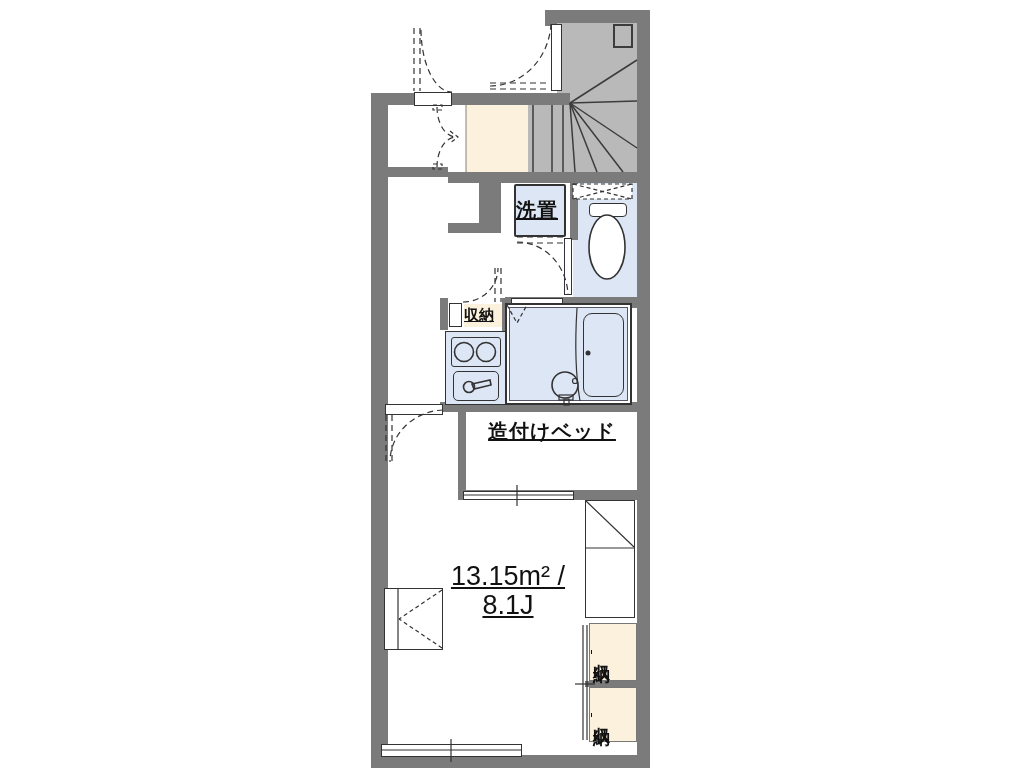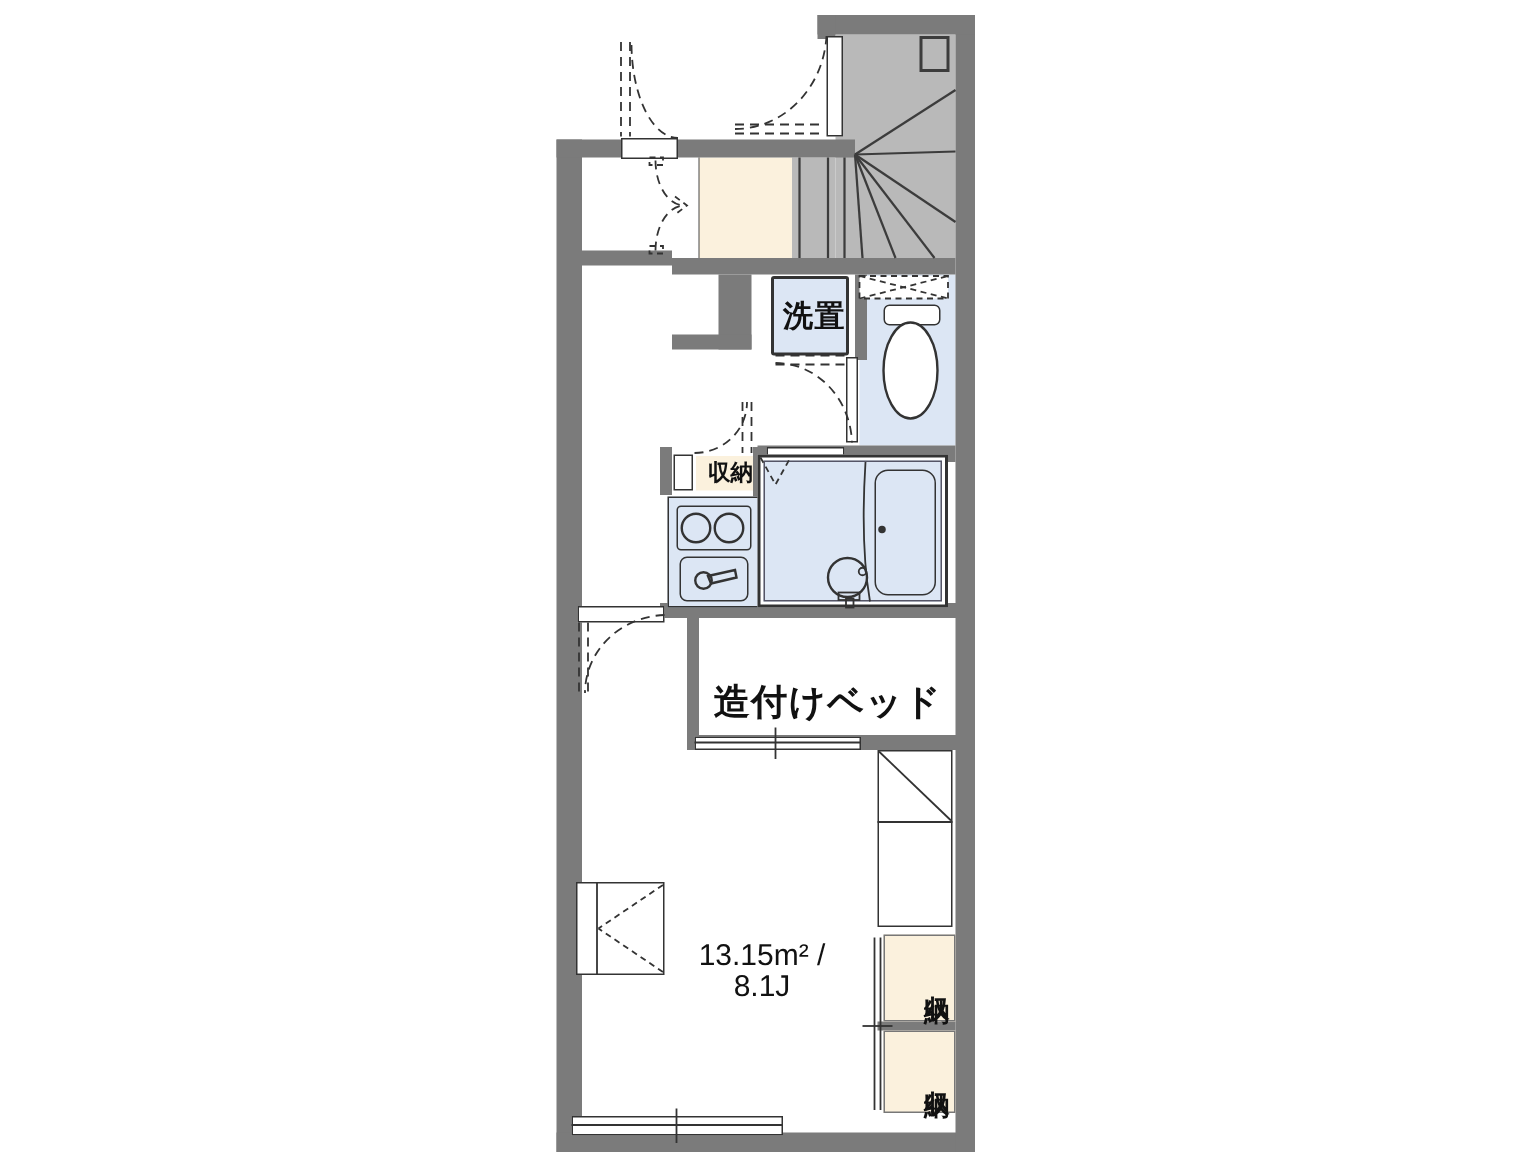--- a/index.html
+++ b/index.html
@@ -6,33 +6,33 @@
   .plan{position:relative;width:1016px;height:772px;background:#fff;overflow:hidden;
         font-family:"Liberation Sans",sans-serif;color:var(--text);}
   .abs{position:absolute;}
   .wall{position:absolute;background:var(--wall);}
   .stair-fill{position:absolute;background:var(--stair);}
   .floor-cream{position:absolute;background:var(--cream);}
   .floor-blue{position:absolute;background:var(--blue);}
   .boxline{position:absolute;border:1.6px solid var(--line);background:#fff;box-sizing:border-box;}
   .bluebox{position:absolute;border:2px solid var(--line);background:var(--blue);box-sizing:border-box;}
   .creambox{position:absolute;background:var(--cream);box-sizing:border-box;}
-  .lbl{display:flex;align-items:center;justify-content:flex-end;}
+  .lbl{display:flex;align-items:center;justify-content:flex-start;text-decoration:underline;}
   .vtext{writing-mode:vertical-rl;text-orientation:upright;letter-spacing:2px;}
   svg.overlay{position:absolute;left:0;top:0;pointer-events:none;}
   .ln{stroke:var(--line);stroke-width:1.6;fill:none;}
   .thin{stroke-width:1.2;}
   .dash{stroke-dasharray:6 4;}
   .dash2{stroke-dasharray:4 3;}
   .stairln{stroke:var(--stairline);stroke-width:1.5;fill:none;}
   .fixture{fill:#fff;stroke:var(--line);stroke-width:1.6;}
   .bluefix{fill:var(--blue);stroke:var(--line);stroke-width:1.6;}
   .t-main{font-size:42px;font-weight:700;letter-spacing:4px;}
-  .t-area{font-size:20px;font-weight:500;}
-  .t-bed{font-size:24px;font-weight:600;letter-spacing:1px;}
+  .t-area{font-size:27px;font-weight:500;}
+  .t-bed{font-size:20px;font-weight:600;letter-spacing:1px;}
   .t-small{font-size:17px;font-weight:600;}
   .t-washer{font-size:20px;font-weight:600;letter-spacing:1px;}
 </style>
 </head>
 <body>
 
 <div class="plan">
 
   <div class="stair-fill" style="left:557px;top:23px;width:80px;height:149px;"></div>
   <div class="stair-fill" style="left:528px;top:105px;width:29px;height:67px;"></div>

